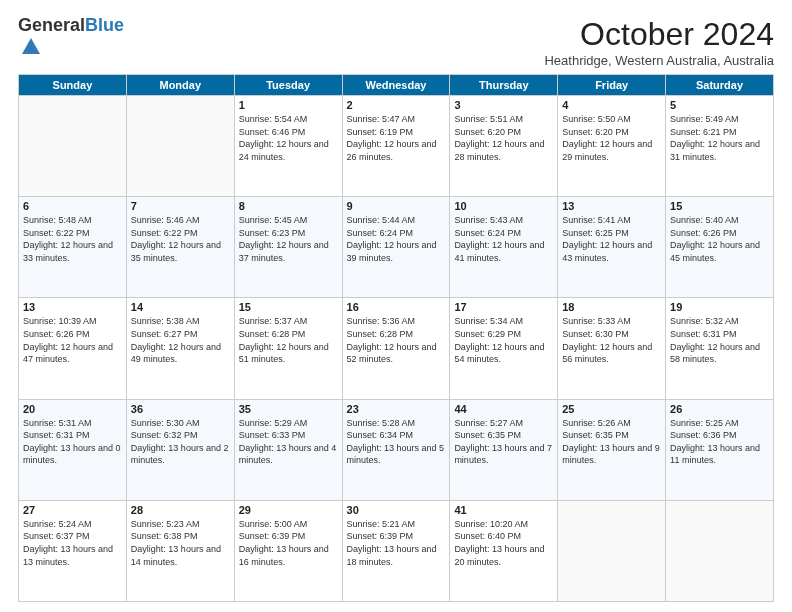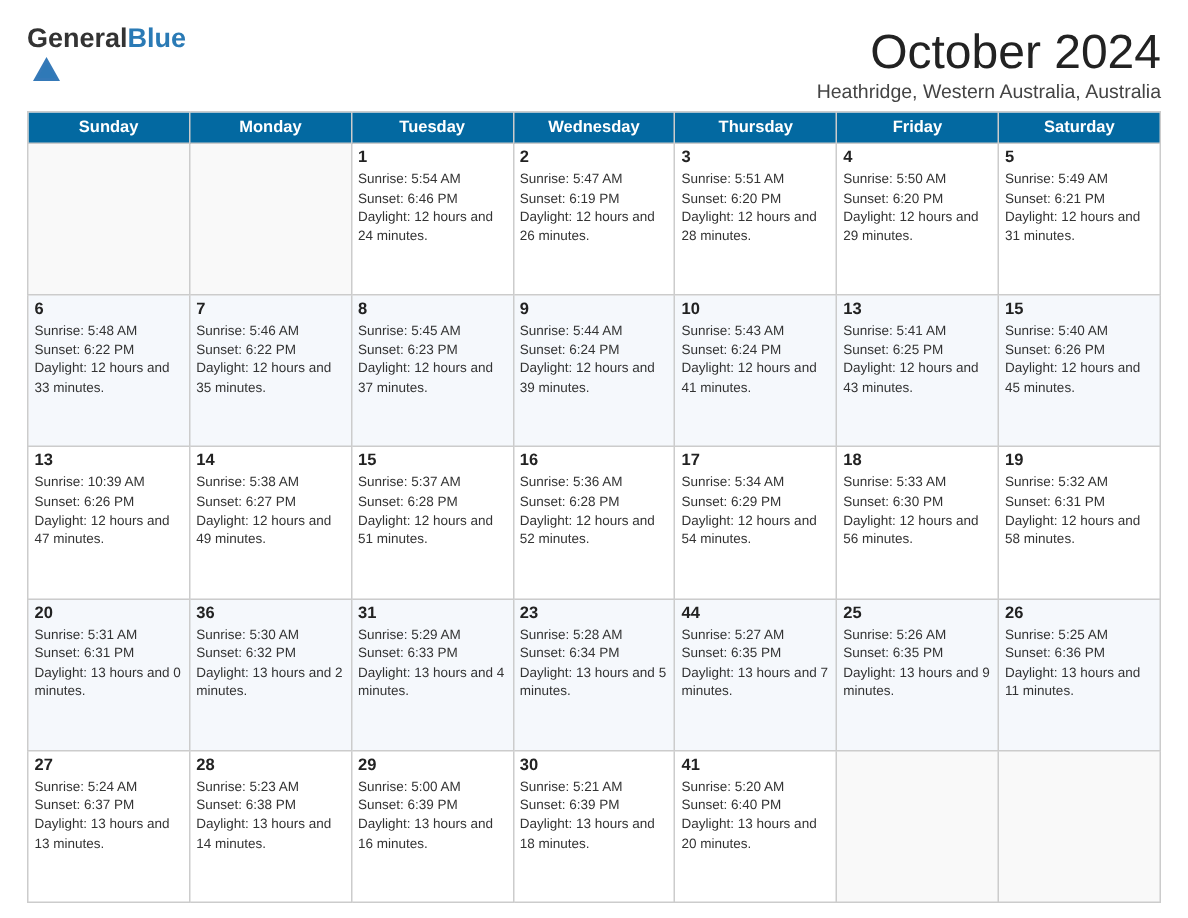--- a/index.html
+++ b/index.html
@@ -259,21 +259,21 @@
 Sunset: 6:31 PM
 Daylight: 13 hours and 0 minutes.</div>
           </td>
           <td>
             <span class="day-number">36</span>
             <div class="day-info">Sunrise: 5:30 AM
 Sunset: 6:32 PM
 Daylight: 13 hours and 2 minutes.</div>
           </td>
           <td>
-            <span class="day-number">31</span>
+            <span class="day-number">35</span>
             <div class="day-info">Sunrise: 5:29 AM
 Sunset: 6:33 PM
 Daylight: 13 hours and 4 minutes.</div>
           </td>
           <td>
             <span class="day-number">23</span>
             <div class="day-info">Sunrise: 5:28 AM
 Sunset: 6:34 PM
 Daylight: 13 hours and 5 minutes.</div>
           </td>
@@ -316,21 +316,21 @@
 Daylight: 13 hours and 16 minutes.</div>
           </td>
           <td>
             <span class="day-number">30</span>
             <div class="day-info">Sunrise: 5:21 AM
 Sunset: 6:39 PM
 Daylight: 13 hours and 18 minutes.</div>
           </td>
           <td>
             <span class="day-number">41</span>
-            <div class="day-info">Sunrise: 5:20 AM
+            <div class="day-info">Sunrise: 10:20 AM
 Sunset: 6:40 PM
 Daylight: 13 hours and 20 minutes.</div>
           </td>
           <td class="empty-cell"></td>
           <td class="empty-cell"></td>
         </tr>
       </tbody>
   </table>
 </div>
 

